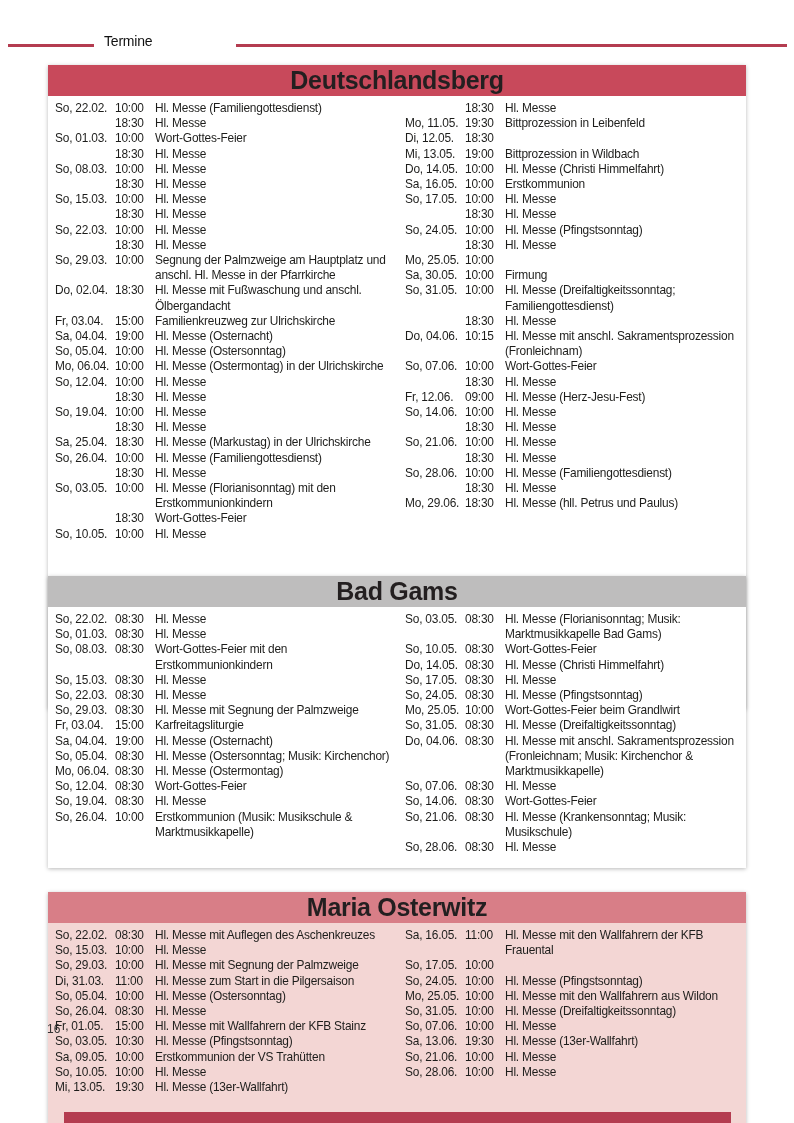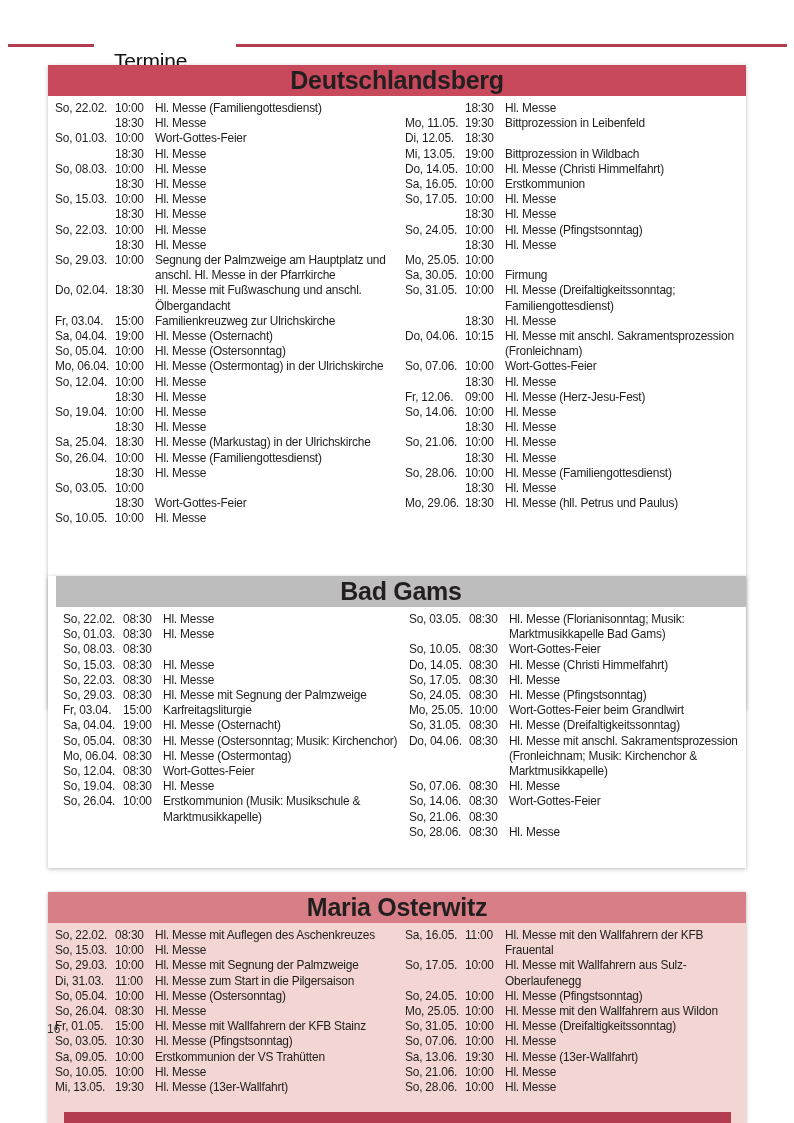--- a/index.html
+++ b/index.html
@@ -6,37 +6,36 @@
     --rule:#b43c50; --banner-red:#c8495b; --banner-gray:#bebdbd;
     --banner-pink:#d87e87; --body-pink:#f3d6d4; --text:#1d1d1b;
   }
   *{margin:0;padding:0;box-sizing:border-box;}
   html,body{width:794px;height:1123px;}
   body{
     position:relative;background:#ffffff;color:var(--text);
     font-family:"Liberation Sans", sans-serif;overflow:hidden;
   }
   .page-header-title{
-    position:absolute;left:114px;top:33px;font-size:21px;color:#111;
+    position:absolute;left:104px;top:33px;font-size:14px;color:#111;
     letter-spacing:-0.2px;
-    margin-top:16px;
   }
   .rule{position:absolute;height:3px;background:var(--rule);}
   .rule-left{left:8px;top:44px;width:86px;}
   .rule-right{left:236px;top:44px;width:551px;}
   .section{
     position:absolute;left:48px;width:698px;background:#ffffff;
     box-shadow:0 1px 4px rgba(0,0,0,0.28);
   }
   .section-banner{
     height:31px;display:flex;align-items:center;justify-content:center;
     font-size:25px;font-weight:bold;letter-spacing:-0.3px;color:#231f20;
   }
   .sec-d{top:65px;height:644px;}
-  .sec-b{top:576px;height:292px;padding-left:8px;}
+  .sec-b{top:576px;height:292px;}
   .sec-m{top:876px;height:234px;margin-top:16px;}
   .sec-d .section-banner{background:var(--banner-red);}
   .sec-b .section-banner{background:var(--banner-gray);}
   .sec-m .section-banner{background:var(--banner-pink);}
   .sec-m{background:var(--body-pink);}
   .section-body{
     display:flex;gap:6px;padding:5px 7px 0 7px;overflow:hidden;
     font-size:11.9px;line-height:15.2px;letter-spacing:-0.2px;
   }
   .col{display:flex;flex-direction:column;}
@@ -171,20 +170,21 @@
           <span class="desc">Hl. Messe (Familiengottesdienst)</span>
         </div>
         <div class="row">
           <span class="date"></span>
           <span class="time">18:30</span>
           <span class="desc">Hl. Messe</span>
         </div>
         <div class="row">
           <span class="date">So, 03.05.</span>
           <span class="time">10:00</span>
+          <span class="desc">Hl. Messe (Florianisonntag) mit den Erstkommunionkindern</span>
         </div>
         <div class="row">
           <span class="date"></span>
           <span class="time">18:30</span>
           <span class="desc">Wort-Gottes-Feier</span>
         </div>
         <div class="row">
           <span class="date">So, 10.05.</span>
           <span class="time">10:00</span>
           <span class="desc">Hl. Messe</span>
@@ -328,20 +328,21 @@
           <span class="desc">Hl. Messe</span>
         </div>
         <div class="row">
           <span class="date">So, 01.03.</span>
           <span class="time">08:30</span>
           <span class="desc">Hl. Messe</span>
         </div>
         <div class="row">
           <span class="date">So, 08.03.</span>
           <span class="time">08:30</span>
+          <span class="desc">Wort-Gottes-Feier mit den Erstkommunionkindern</span>
         </div>
         <div class="row">
           <span class="date">So, 15.03.</span>
           <span class="time">08:30</span>
           <span class="desc">Hl. Messe</span>
         </div>
         <div class="row">
           <span class="date">So, 22.03.</span>
           <span class="time">08:30</span>
           <span class="desc">Hl. Messe</span>
@@ -434,20 +435,21 @@
           <span class="desc">Hl. Messe</span>
         </div>
         <div class="row">
           <span class="date">So, 14.06.</span>
           <span class="time">08:30</span>
           <span class="desc">Wort-Gottes-Feier</span>
         </div>
         <div class="row">
           <span class="date">So, 21.06.</span>
           <span class="time">08:30</span>
+          <span class="desc">Hl. Messe (Krankensonntag; Musik: Musikschule)</span>
         </div>
         <div class="row">
           <span class="date">So, 28.06.</span>
           <span class="time">08:30</span>
           <span class="desc">Hl. Messe</span>
         </div>
       </div>
   </div>
 </div>
 
@@ -513,21 +515,20 @@
       </div>
     <div class="col col-right">
         <div class="row">
           <span class="date">Sa, 16.05.</span>
           <span class="time">11:00</span>
           <span class="desc">Hl. Messe mit den Wallfahrern der KFB Frauental</span>
         </div>
         <div class="row">
           <span class="date">So, 17.05.</span>
           <span class="time">10:00</span>
-          <span class="desc">Hl. Messe mit Wallfahrern aus Sulz-Oberlaufenegg</span>
         </div>
         <div class="row">
           <span class="date">So, 24.05.</span>
           <span class="time">10:00</span>
           <span class="desc">Hl. Messe (Pfingstsonntag)</span>
         </div>
         <div class="row">
           <span class="date">Mo, 25.05.</span>
           <span class="time">10:00</span>
           <span class="desc">Hl. Messe mit den Wallfahrern aus Wildon</span>

